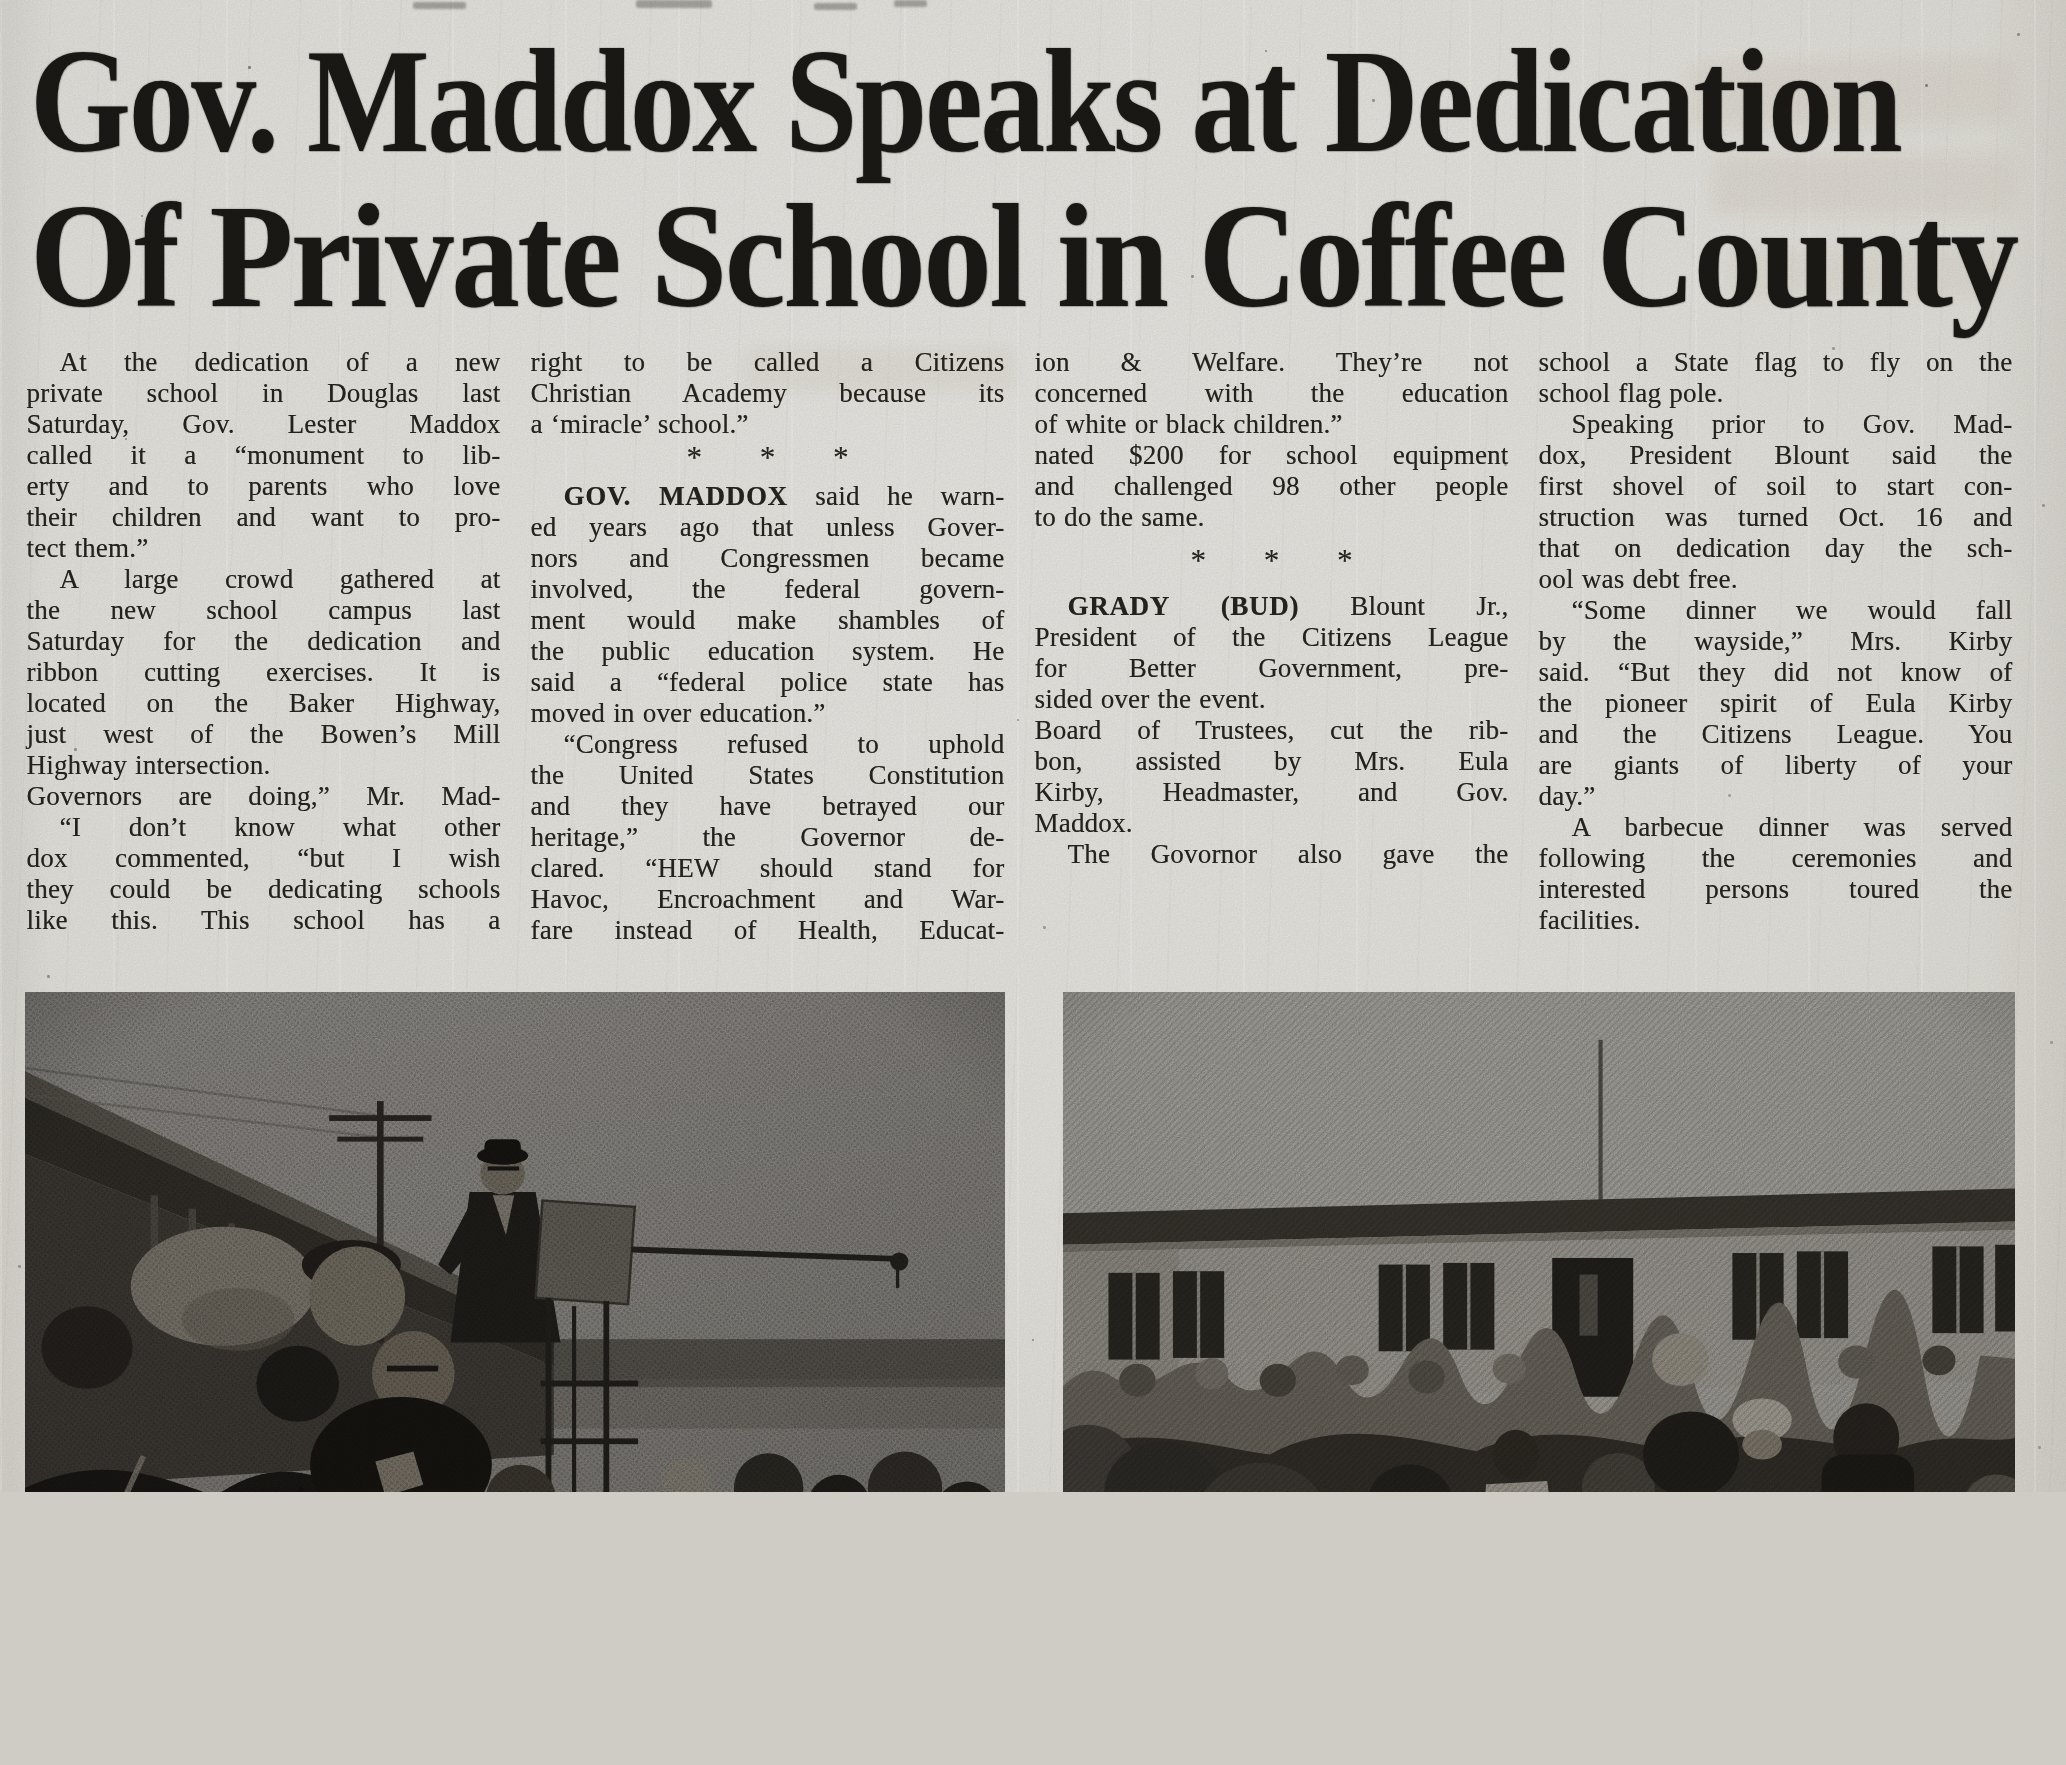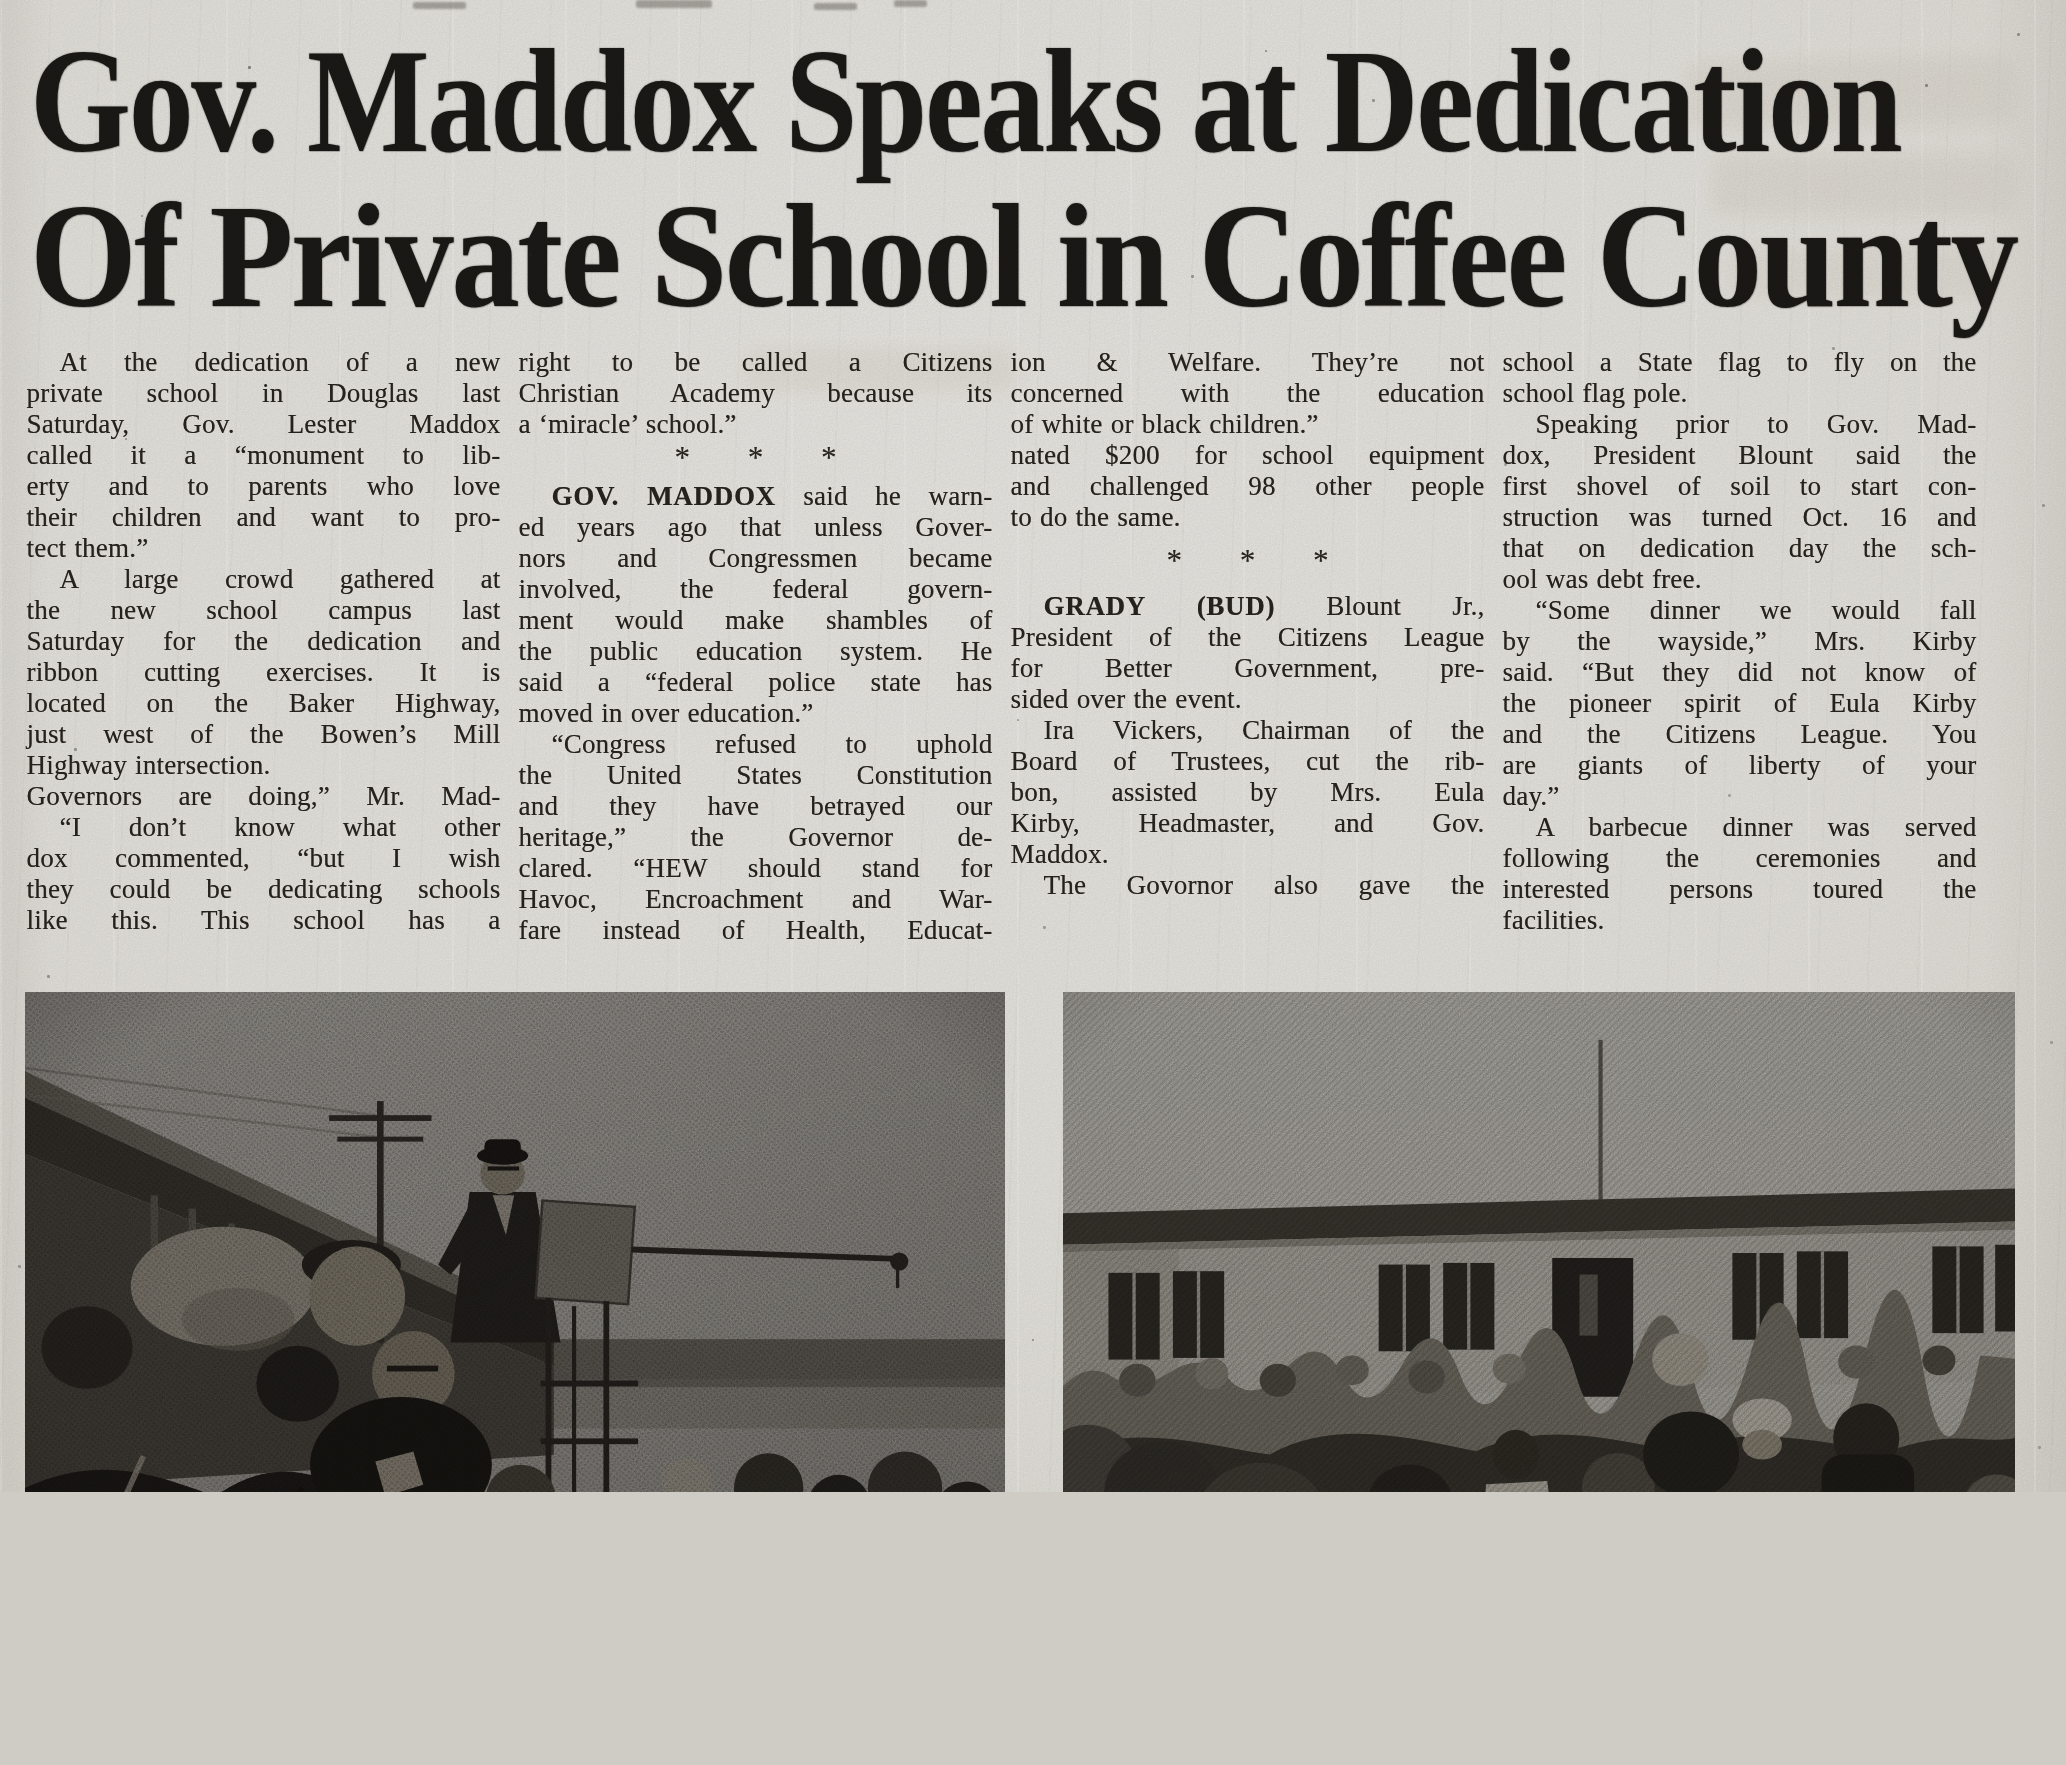--- a/index.html
+++ b/index.html
@@ -24,21 +24,21 @@
   .speck{position:absolute;background:#2a2722;border-radius:50%;pointer-events:none;}
 
   header{position:absolute;left:30px;top:20px;width:2017px;}
   .hl{
     display:inline-block;white-space:nowrap;font-weight:700;font-size:141px;line-height:155px;
     letter-spacing:-2.5px;color:#1c1a17;transform-origin:left top;
     text-shadow:0 0 1.7px rgba(28,25,20,.5), 0.8px 0.8px 0 rgba(28,25,20,.15);
   }
   .hl-row{height:155px;}
 
-  .columns{position:absolute;left:26.5px;top:347px;width:2014px;display:flex;gap:18px;}
+  .columns{position:absolute;left:26.5px;top:347px;width:2014px;display:flex;gap:30px;}
   .col{width:474px;flex:0 0 474px;}
   .line{
     font-size:27px;line-height:31px;letter-spacing:0.2px;word-spacing:1.2px;
     text-align:justify;text-align-last:justify;color:#28251f;
     text-shadow:0.3px 0.4px 0.6px rgba(45,40,32,.5);
   }
   .line.ind{text-indent:33px;}
   .line.end{text-align-last:left;}
   .lead{font-weight:700;letter-spacing:0.7px;}
   .stars{
@@ -128,21 +128,20 @@
         <div class="line">concerned with the education</div>
         <div class="line end">of white or black children.”</div>
         <div class="line">nated $200 for school equipment</div>
         <div class="line">and challenged 98 other people</div>
         <div class="line end">to do the same.</div>
         <div class="stars roomy">* * *</div>
         <div class="line ind"><span class="lead">GRADY (BUD)</span> Blount Jr.,</div>
         <div class="line">President of the Citizens League</div>
         <div class="line">for Better Government, pre-</div>
         <div class="line end">sided over the event.</div>
-        <div class="line ind">Ira Vickers, Chairman of the</div>
         <div class="line">Board of Trustees, cut the rib-</div>
         <div class="line">bon, assisted by Mrs. Eula</div>
         <div class="line">Kirby, Headmaster, and Gov.</div>
         <div class="line end">Maddox.</div>
         <div class="line ind">The Govornor also gave the</div>
       </div>
       <div class="col">
         <div class="line">school a State flag to fly on the</div>
         <div class="line end">school flag pole.</div>
         <div class="line ind">Speaking prior to Gov. Mad-</div>

